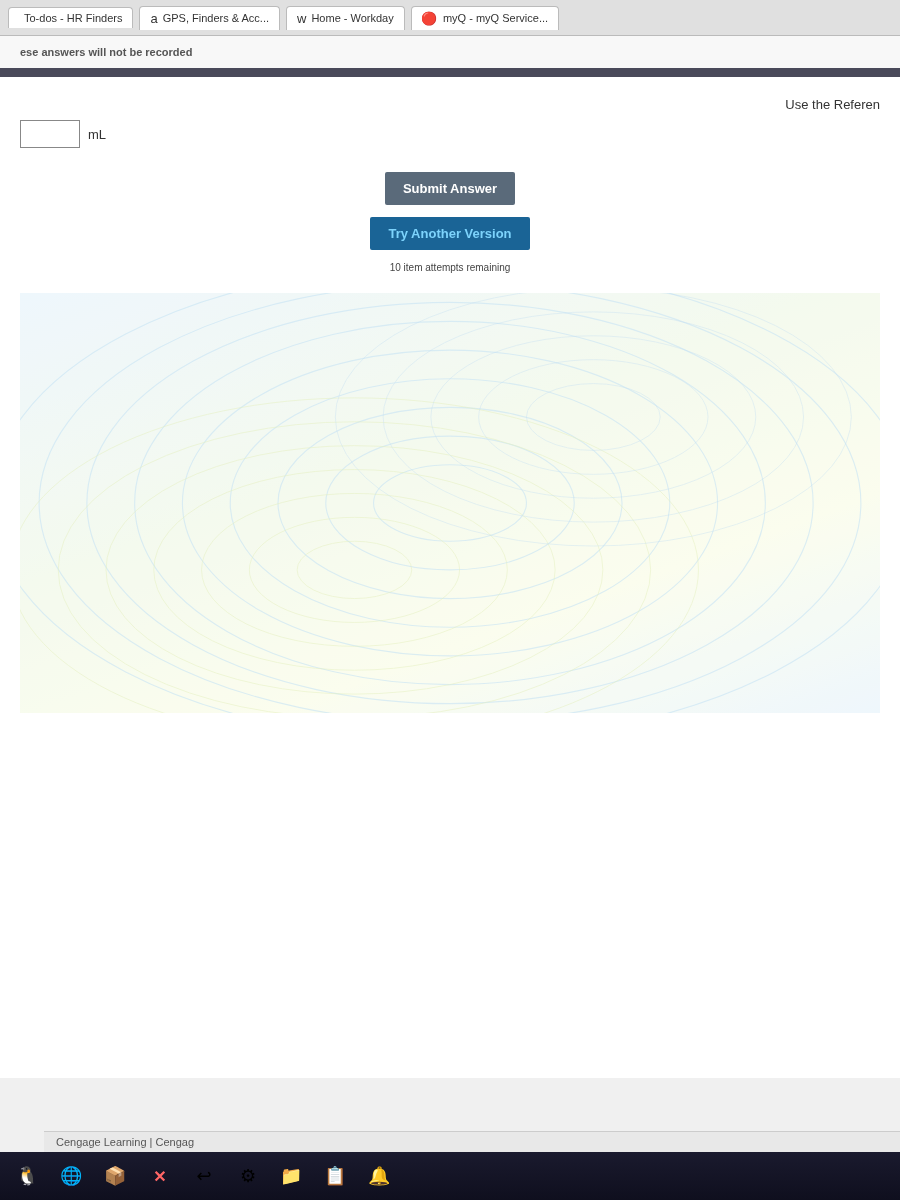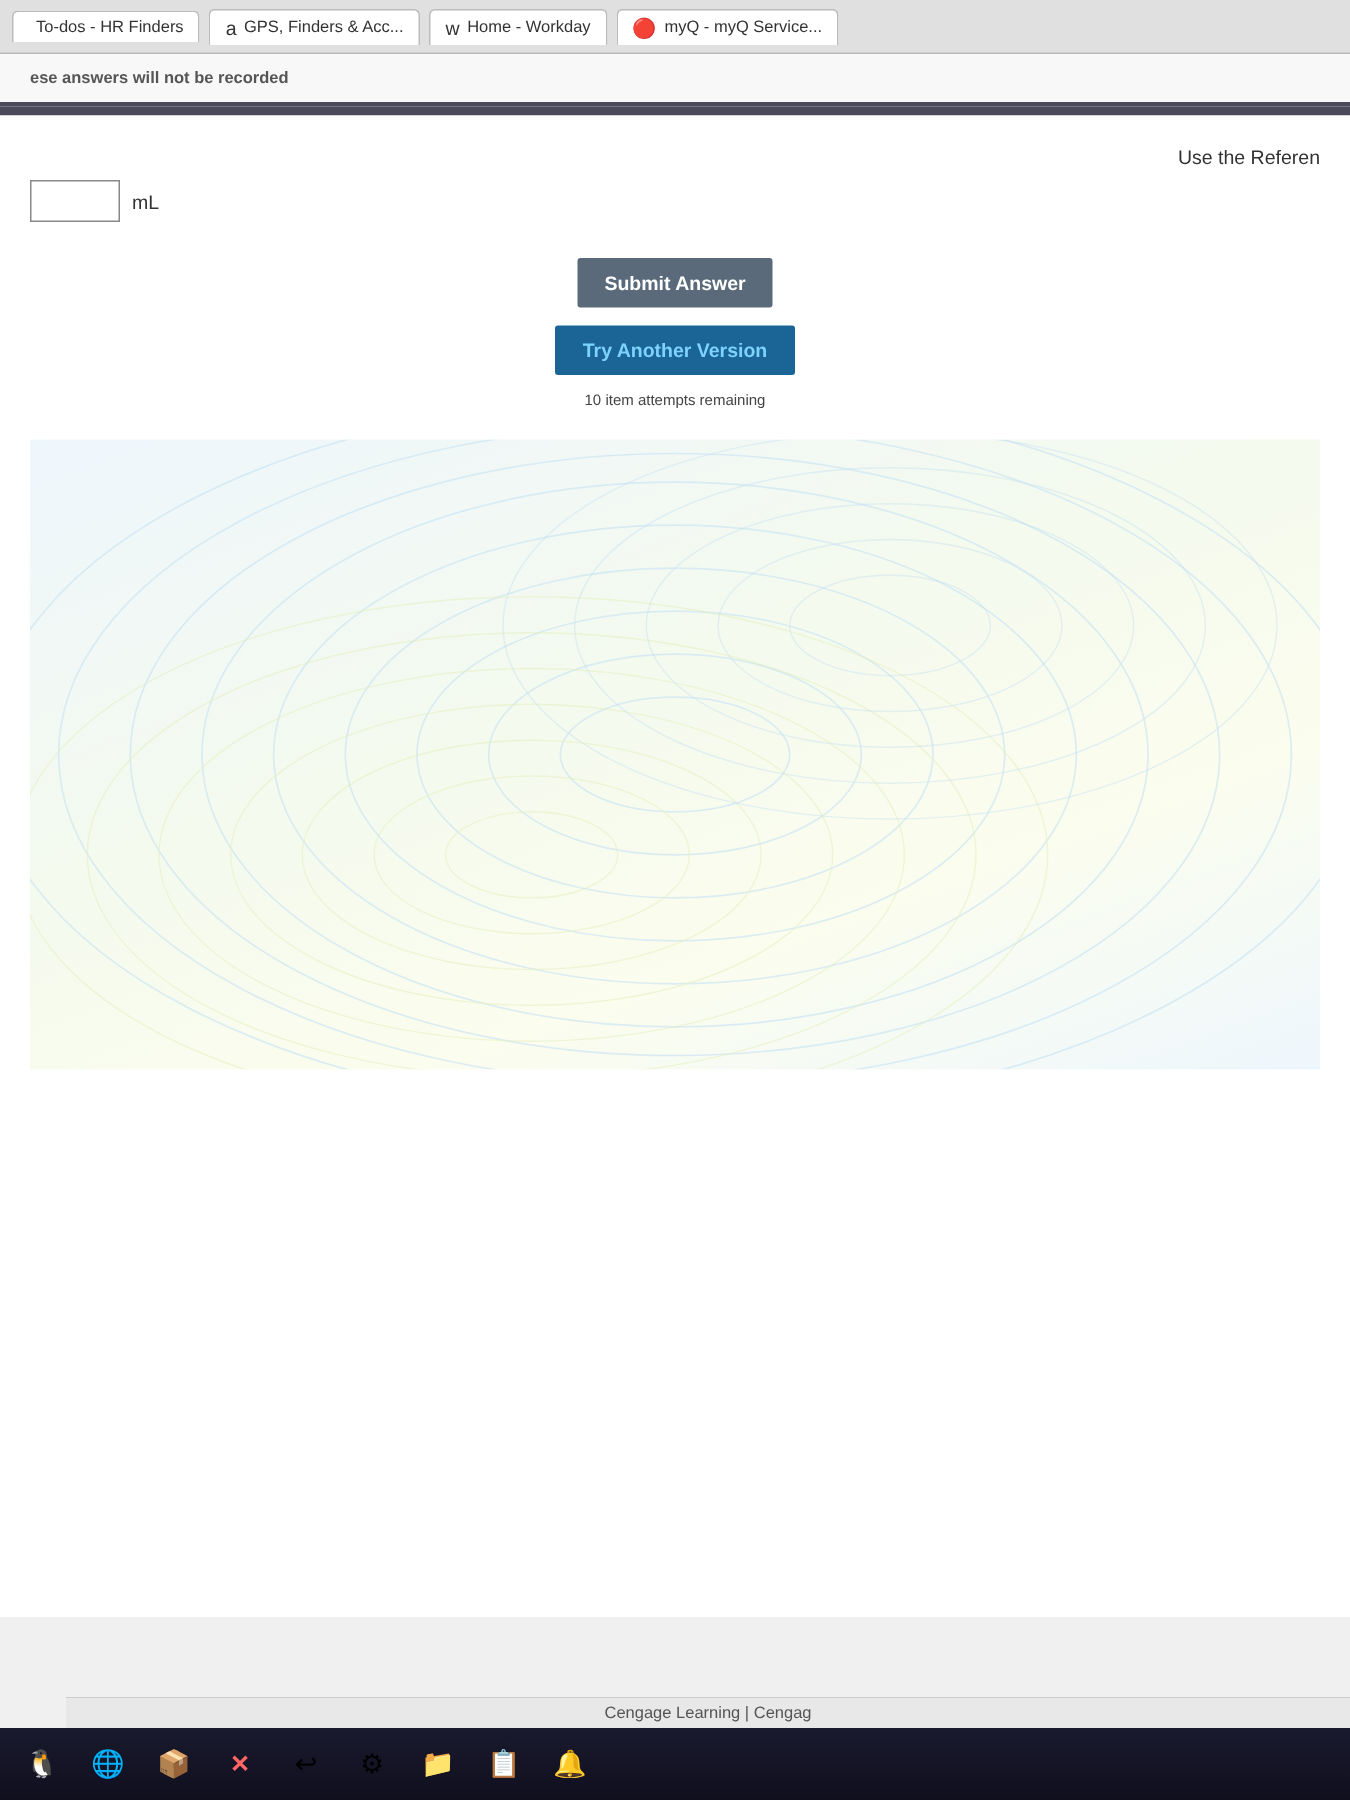--- a/index.html
+++ b/index.html
@@ -195,21 +195,21 @@
       font-size: 18px;
     }
 
     
     .footer-bar {
       position: fixed;
       bottom: 48px;
       right: 0;
       width: 856px;
       background: #e8e8e8;
-      text-align: center;
+      text-align: left;
       padding: 4px 12px;
       font-size: 11px;
       color: #555;
       border-top: 1px solid #ccc;
     }
   </style>
 </head>
 <body>
 
 <div class="browser-tabs">

